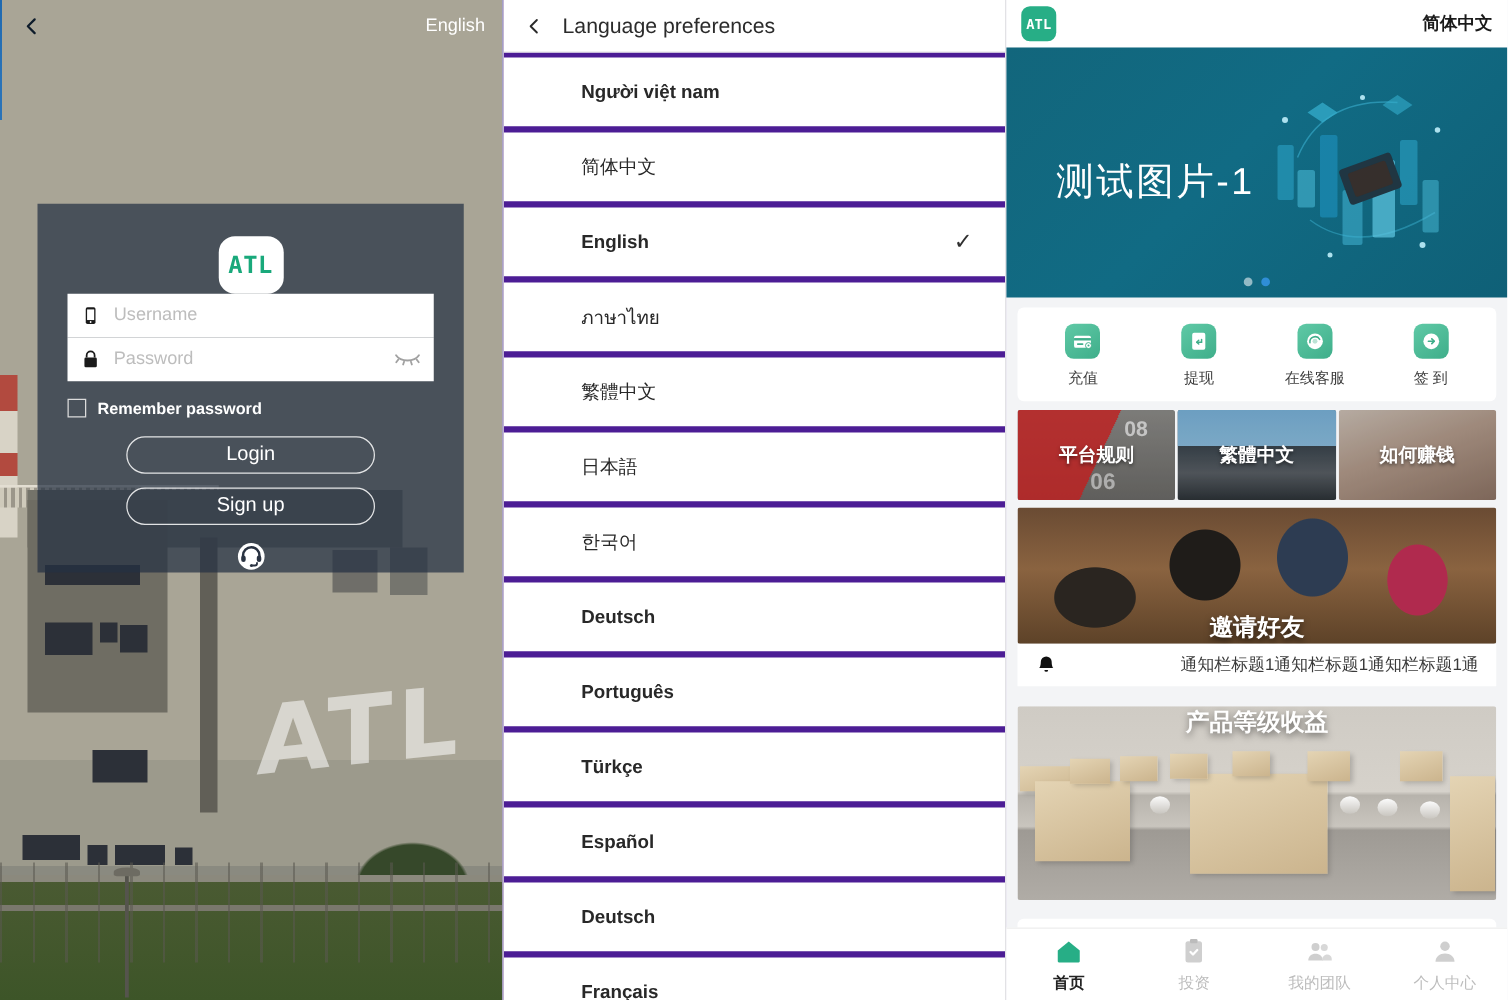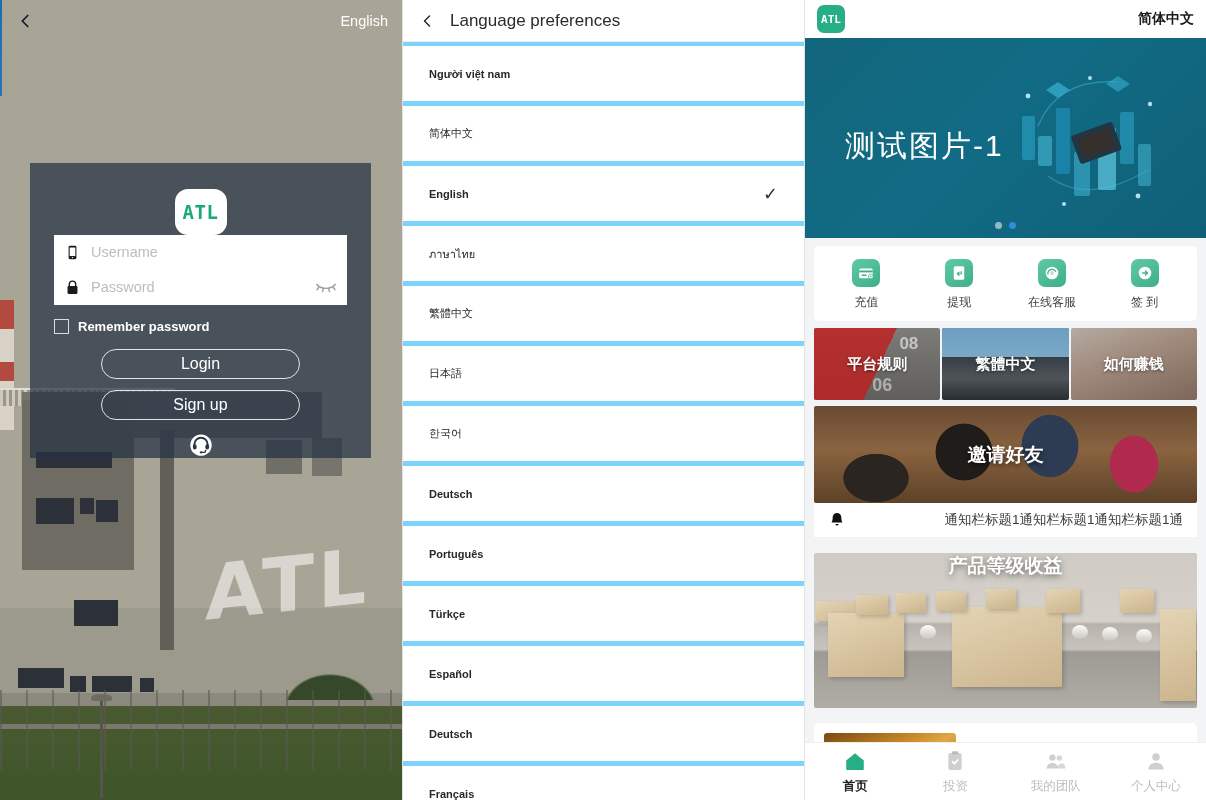--- a/index.html
+++ b/index.html
@@ -119,37 +119,37 @@
   .pill-btn {
     width: 199px; height: 34px; margin-top: 15px; border: 1.4px solid rgba(255,255,255,.85);
     border-radius: 20px; background: transparent; color: #fff; font-size: 16px;
     cursor: pointer; font-family: "Liberation Sans", sans-serif;
   }
   .pill-btn.signup { margin-top: 11px; }
   .support-icon { margin-top: 12px; width: 30px; height: 30px; }
 
   
   .panel-lang {
-    width: 403px; height: 800px; background: #7dd3fc;
+    width: 403px; height: 800px; background: #4c1d95;
     border-left: 1px solid #e2e2e5; border-right: 1px solid #e2e2e5;
     position: relative; overflow: hidden;
   }
   .lang-header {
     height: 42px; background: #ffffff; display: flex; align-items: center;
     padding: 0 14px; gap: 13px; border-bottom: 1px solid #ececec;
   }
   .lang-header .chev { width: 20px; height: 20px; color: #2b2b2b; }
   .lang-header .title { font-size: 17px; color: #2b2b2b; }
   .lang-list { padding-top: 4px; }
   .lang-row {
     height: 55px; background: #ffffff; margin-bottom: 5px;
     display: flex; align-items: center; justify-content: space-between;
     padding: 0 26px; cursor: pointer;
   }
-  .lang-row .lname { font-size: 11px; color: #282828; font-weight: 700; }
+  .lang-row .lname { font-size: 15px; color: #282828; font-weight: 700; margin-left: 36px; }
   .lang-row .lname.cjk { font-weight: 500; }
   .lang-check { font-size: 18px; color: #303030; }
 
   
   .panel-home {
     width: 401px; height: 800px; background: #f3f4f6; position: relative; overflow: hidden;
   }
   .home-header {
     height: 38px; background: #ffffff; display: flex; align-items: center;
     justify-content: space-between; padding: 0 12px;
@@ -221,22 +221,22 @@
     background:
       linear-gradient(to bottom, #7cb5dc 0%, #8cc0e2 40%, rgba(0,0,0,0) 40%),
       linear-gradient(to bottom, #3c4750 40%, #5a6066 70%, #2e3439 100%);
   }
   .promo-3 .pbg {
     background: linear-gradient(160deg,#cfc3b8 0%, #b49c8c 45%, #8f7566 100%);
   }
   .promo .pdim { position: absolute; inset: 0; background: rgba(0,0,0,.12); z-index: 1; }
 
   .invite {
-    margin: 6px 9px 0; height: 97px; border-radius: 2px; position: relative;
-    overflow: hidden; display: flex; align-items: center; justify-content: center; cursor: pointer;
+    margin: 6px 9px 0; height: 109px; border-radius: 2px; position: relative;
+    overflow: hidden; display: flex; align-items: flex-end; justify-content: center; cursor: pointer;
   }
   .invite .ibg {
     position: absolute; inset: 0;
     background:
       radial-gradient(ellipse 46px 34px at 62px 72px, #2a2520 0 70%, rgba(0,0,0,0) 72%),
       radial-gradient(ellipse 40px 40px at 150px 46px, #1f1c19 0 70%, rgba(0,0,0,0) 72%),
       radial-gradient(ellipse 40px 44px at 236px 40px, #2d3c52 0 70%, rgba(0,0,0,0) 72%),
       radial-gradient(ellipse 34px 40px at 320px 58px, #b02a4e 0 70%, rgba(0,0,0,0) 72%),
       linear-gradient(to bottom,#6a4b33 0%, #8a6340 45%, #5d4228 100%);
   }

